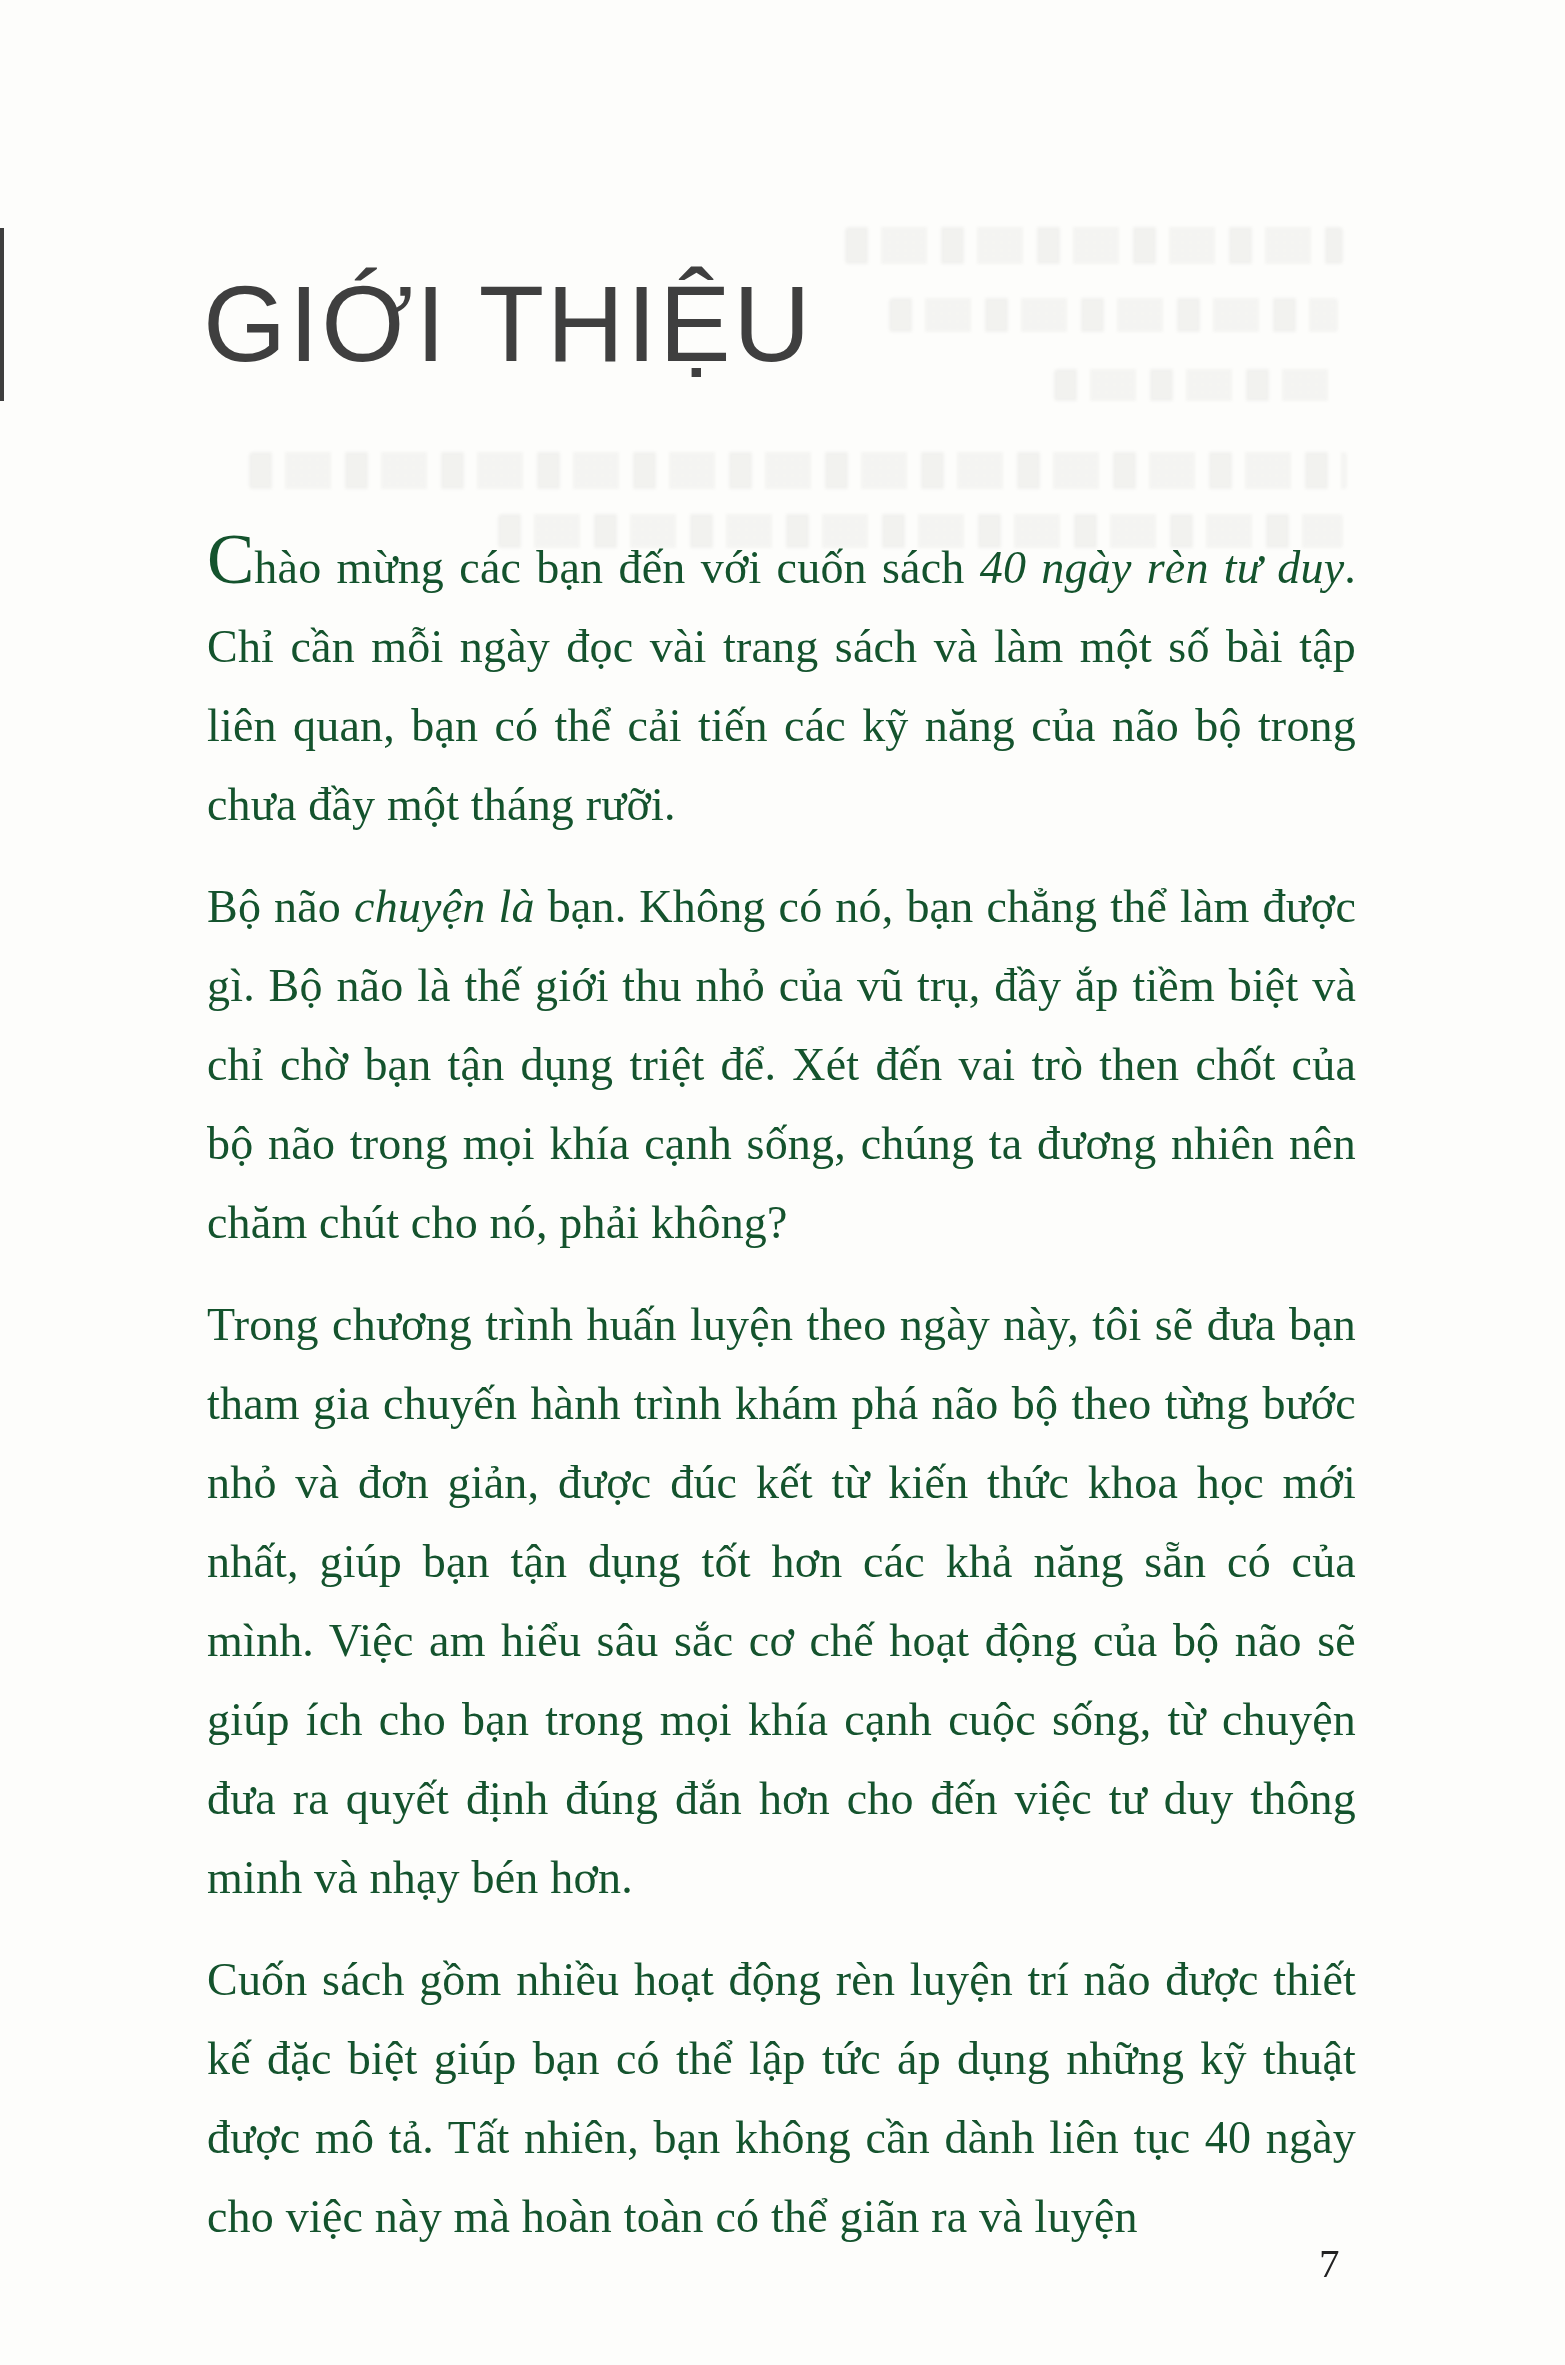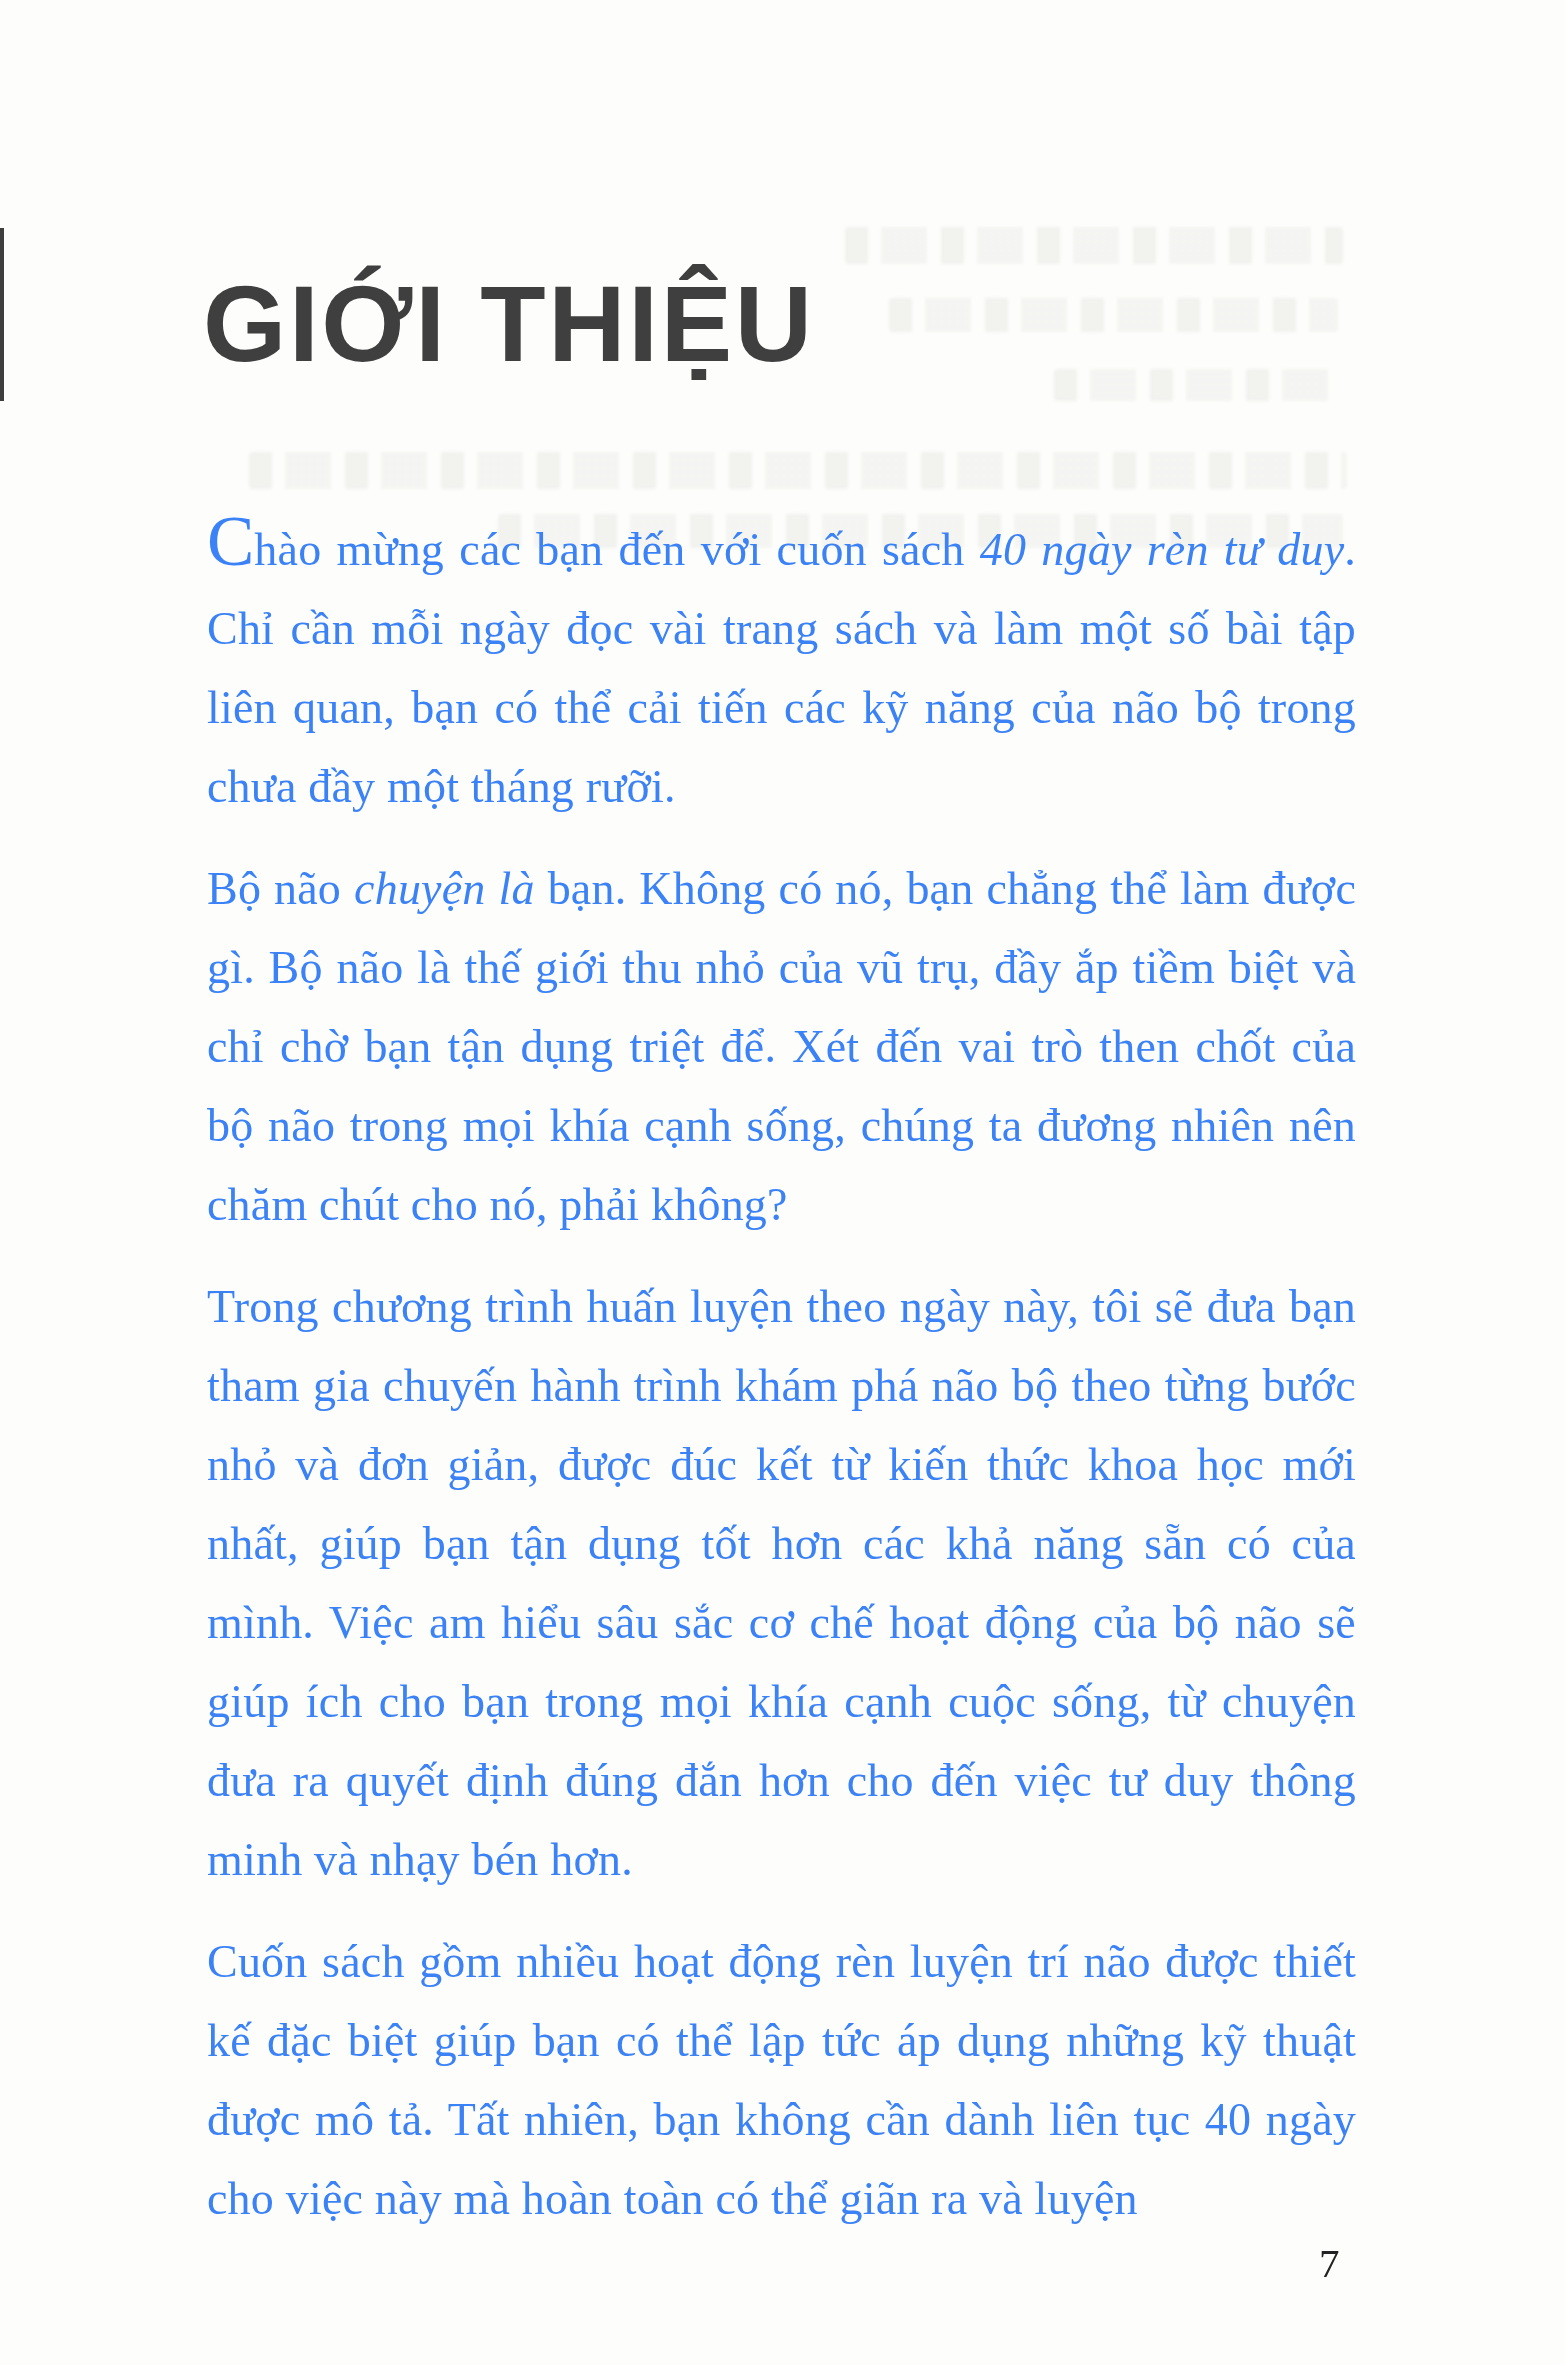--- a/index.html
+++ b/index.html
@@ -47,33 +47,33 @@
   .ghost.g2 { left: 889px; top: 298px; width: 449px;  height: 34px; }
   .ghost.g3 { left: 1054px; top: 369px; width: 285px;  height: 32px; }
   .ghost.g4 { left: 249px;  top: 452px; width: 1098px; height: 37px; }
   .ghost.g5 { left: 498px;  top: 514px; width: 845px;  height: 34px; }
 
   .title {
     position: absolute;
     left: 203px;
     top: 194px;
     font-family: "Liberation Sans", sans-serif;
-    font-weight: 700;
+    font-weight: 400;
     font-size: 107px;
     letter-spacing: 2.7px;
     color: #3f3f3f;
     line-height: 1.1;
     white-space: nowrap;
   }
   .content {
     position: absolute;
     left: 207px;
-    top: 510px;
+    top: 528px;
     width: 1149px;
-    color: #3b82f6;
+    color: #14532d;
   }
   .content p {
     margin: 0 0 23px 0;
     font-size: 46px;
     line-height: 79px;
     text-align: justify;
     letter-spacing: 0.2px;
   }
   .content p .initial {
     font-size: 71px;

